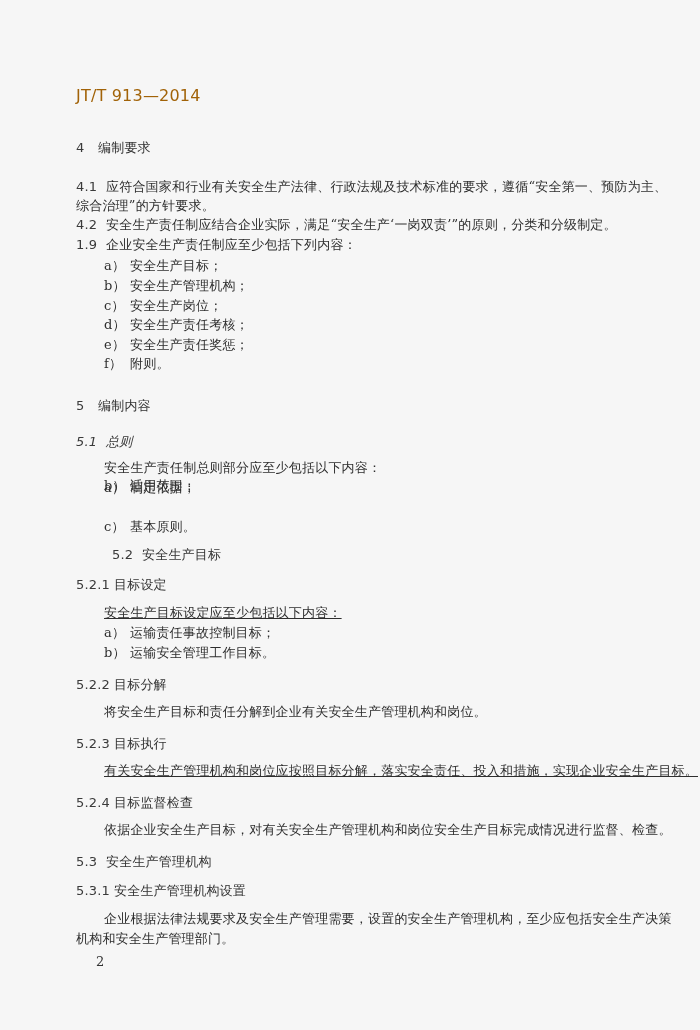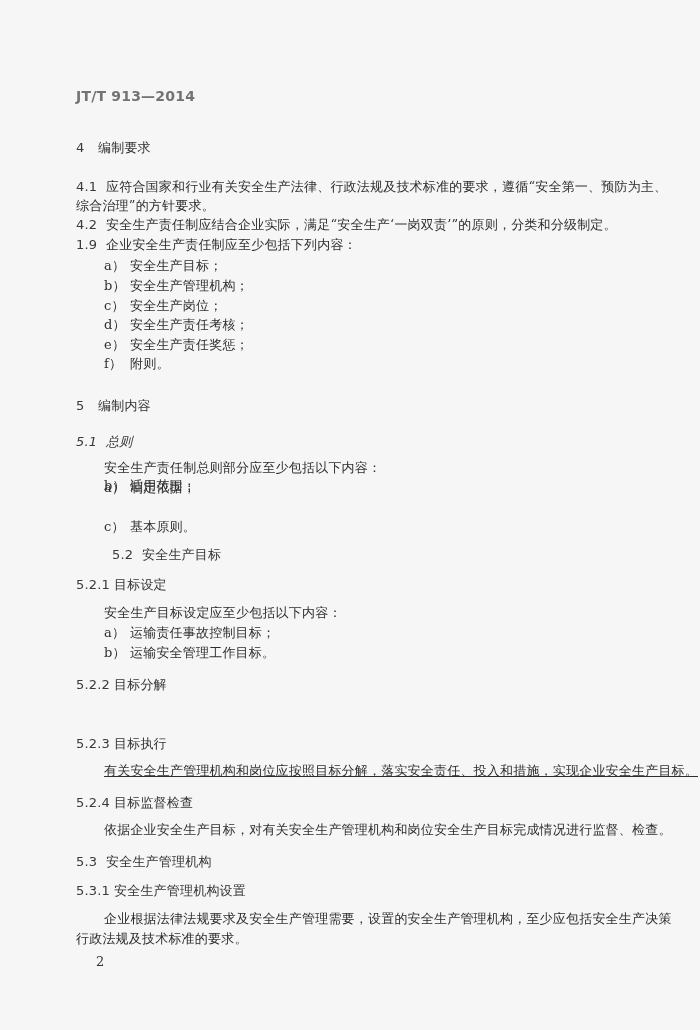--- a/index.html
+++ b/index.html
@@ -39,23 +39,22 @@
     }
     .n1 { width: 22px; }
     .n2 { width: 30px; }
     .n3 { width: 38px; }
     .item-label {
       display: inline-block;
       width: 26px;
     }
     .header-code {
       font-family: "DejaVu Sans", "Liberation Sans", sans-serif;
-      font-size: 14px;
-      color: #737373;
-      font-weight: bold;
+      font-size: 16px;
+      color: #a16207;
     }
     .page-number {
       font-size: 13px;
       color: #333;
     }
   </style>
 </head>
 <body>
 
 <div class="page">
@@ -115,47 +114,48 @@
     <span class="item-label">c）</span><span>基本原则。</span>
   </div>
 
   <div class="line heading" style="left:76px; top:546px;margin-left:36px;">
     <span class="num n2">5.2</span><span>安全生产目标</span>
   </div>
 
   <div class="line heading" style="left:76px; top:576px;">
     <span class="num n3">5.2.1</span><span>目标设定</span>
   </div>
-  <div class="line" style="left:104px; top:604px;">安全生产目标设定应至少包括以下内容：</div>
+  <div class="line" style="left:104px; top:604px;text-decoration:underline;">安全生产目标设定应至少包括以下内容：</div>
   <div class="line" style="left:104px; top:624px;">
     <span class="item-label">a）</span><span>运输责任事故控制目标；</span>
   </div>
   <div class="line" style="left:104px; top:644px;">
     <span class="item-label">b）</span><span>运输安全管理工作目标。</span>
   </div>
 
   <div class="line heading" style="left:76px; top:676px;">
     <span class="num n3">5.2.2</span><span>目标分解</span>
   </div>
+  <div class="line" style="left:104px; top:703px;">将安全生产目标和责任分解到企业有关安全生产管理机构和岗位。</div>
 
   <div class="line heading" style="left:76px; top:735px;">
     <span class="num n3">5.2.3</span><span>目标执行</span>
   </div>
   <div class="line" style="left:104px; top:762px;text-decoration:underline;">有关安全生产管理机构和岗位应按照目标分解，落实安全责任、投入和措施，实现企业安全生产目标。</div>
 
   <div class="line heading" style="left:76px; top:794px;">
     <span class="num n3">5.2.4</span><span>目标监督检查</span>
   </div>
   <div class="line" style="left:104px; top:821px;">依据企业安全生产目标，对有关安全生产管理机构和岗位安全生产目标完成情况进行监督、检查。</div>
 
   <div class="line heading" style="left:76px; top:853px;">
     <span class="num n2">5.3</span><span>安全生产管理机构</span>
   </div>
 
   <div class="line heading" style="left:76px; top:882px;">
     <span class="num n3">5.3.1</span><span>安全生产管理机构设置</span>
   </div>
   <div class="line" style="left:104px; top:910px;">企业根据法律法规要求及安全生产管理需要，设置的安全生产管理机构，至少应包括安全生产决策</div>
-  <div class="line" style="left:76px; top:930px;">行政法规及技术标准的要求。</div>
+  <div class="line" style="left:76px; top:930px;">机构和安全生产管理部门。</div>
 
   <div class="line page-number" style="left:96px; top:953px;">2</div>
 
 </div>
 
 </body></html>

